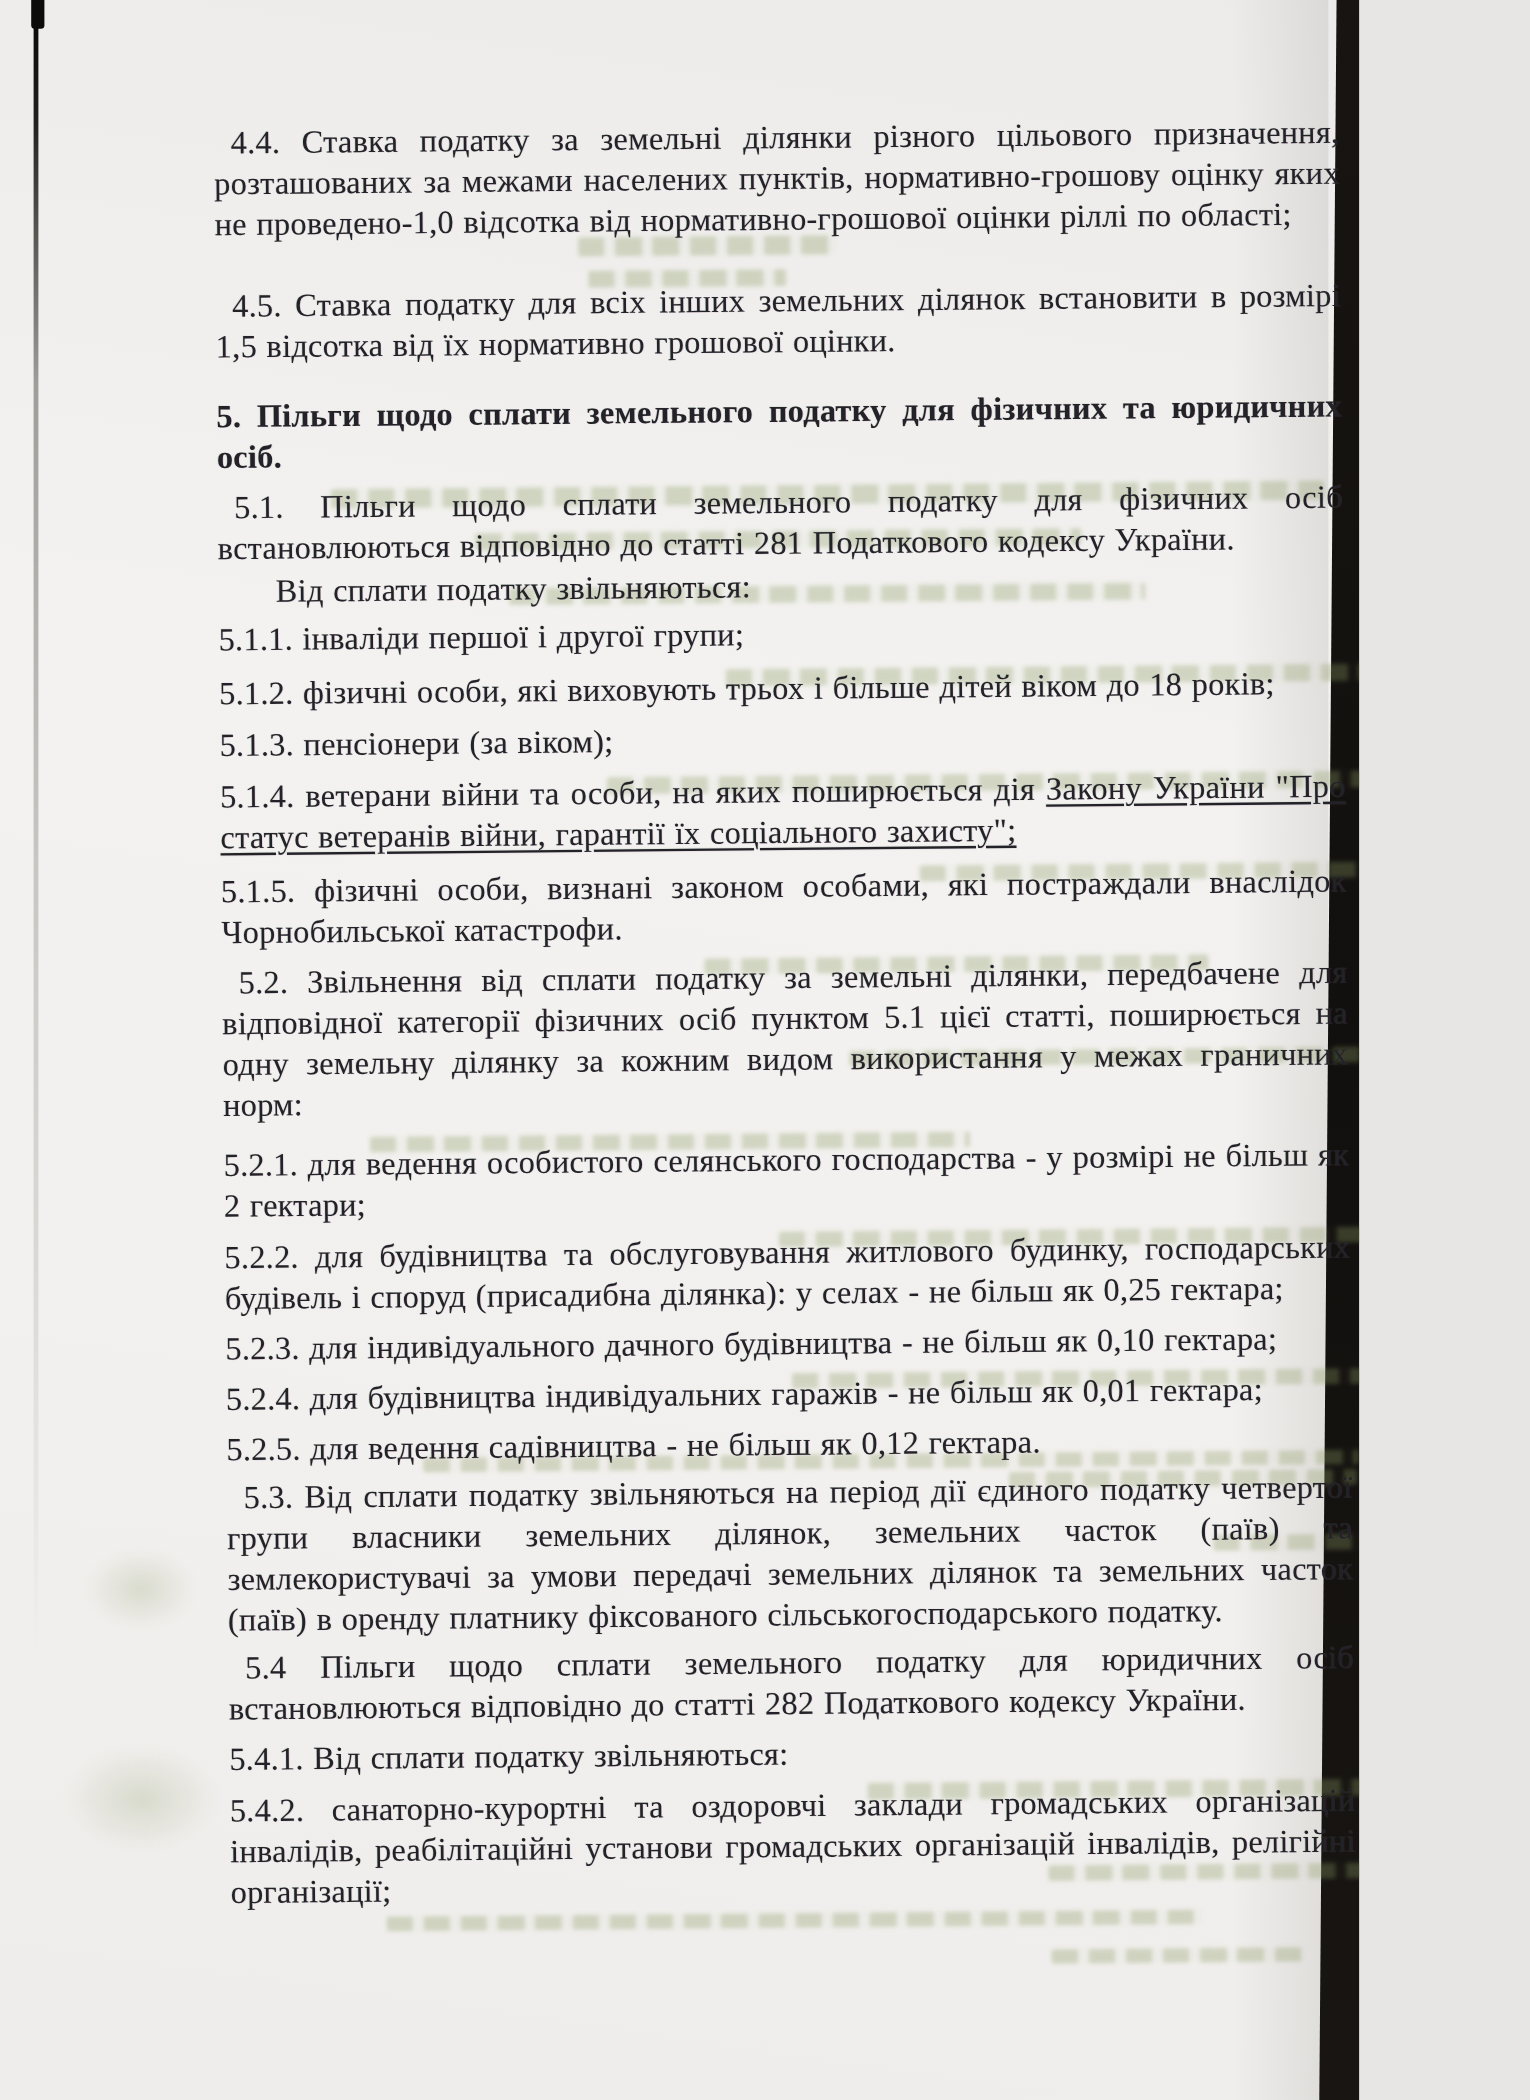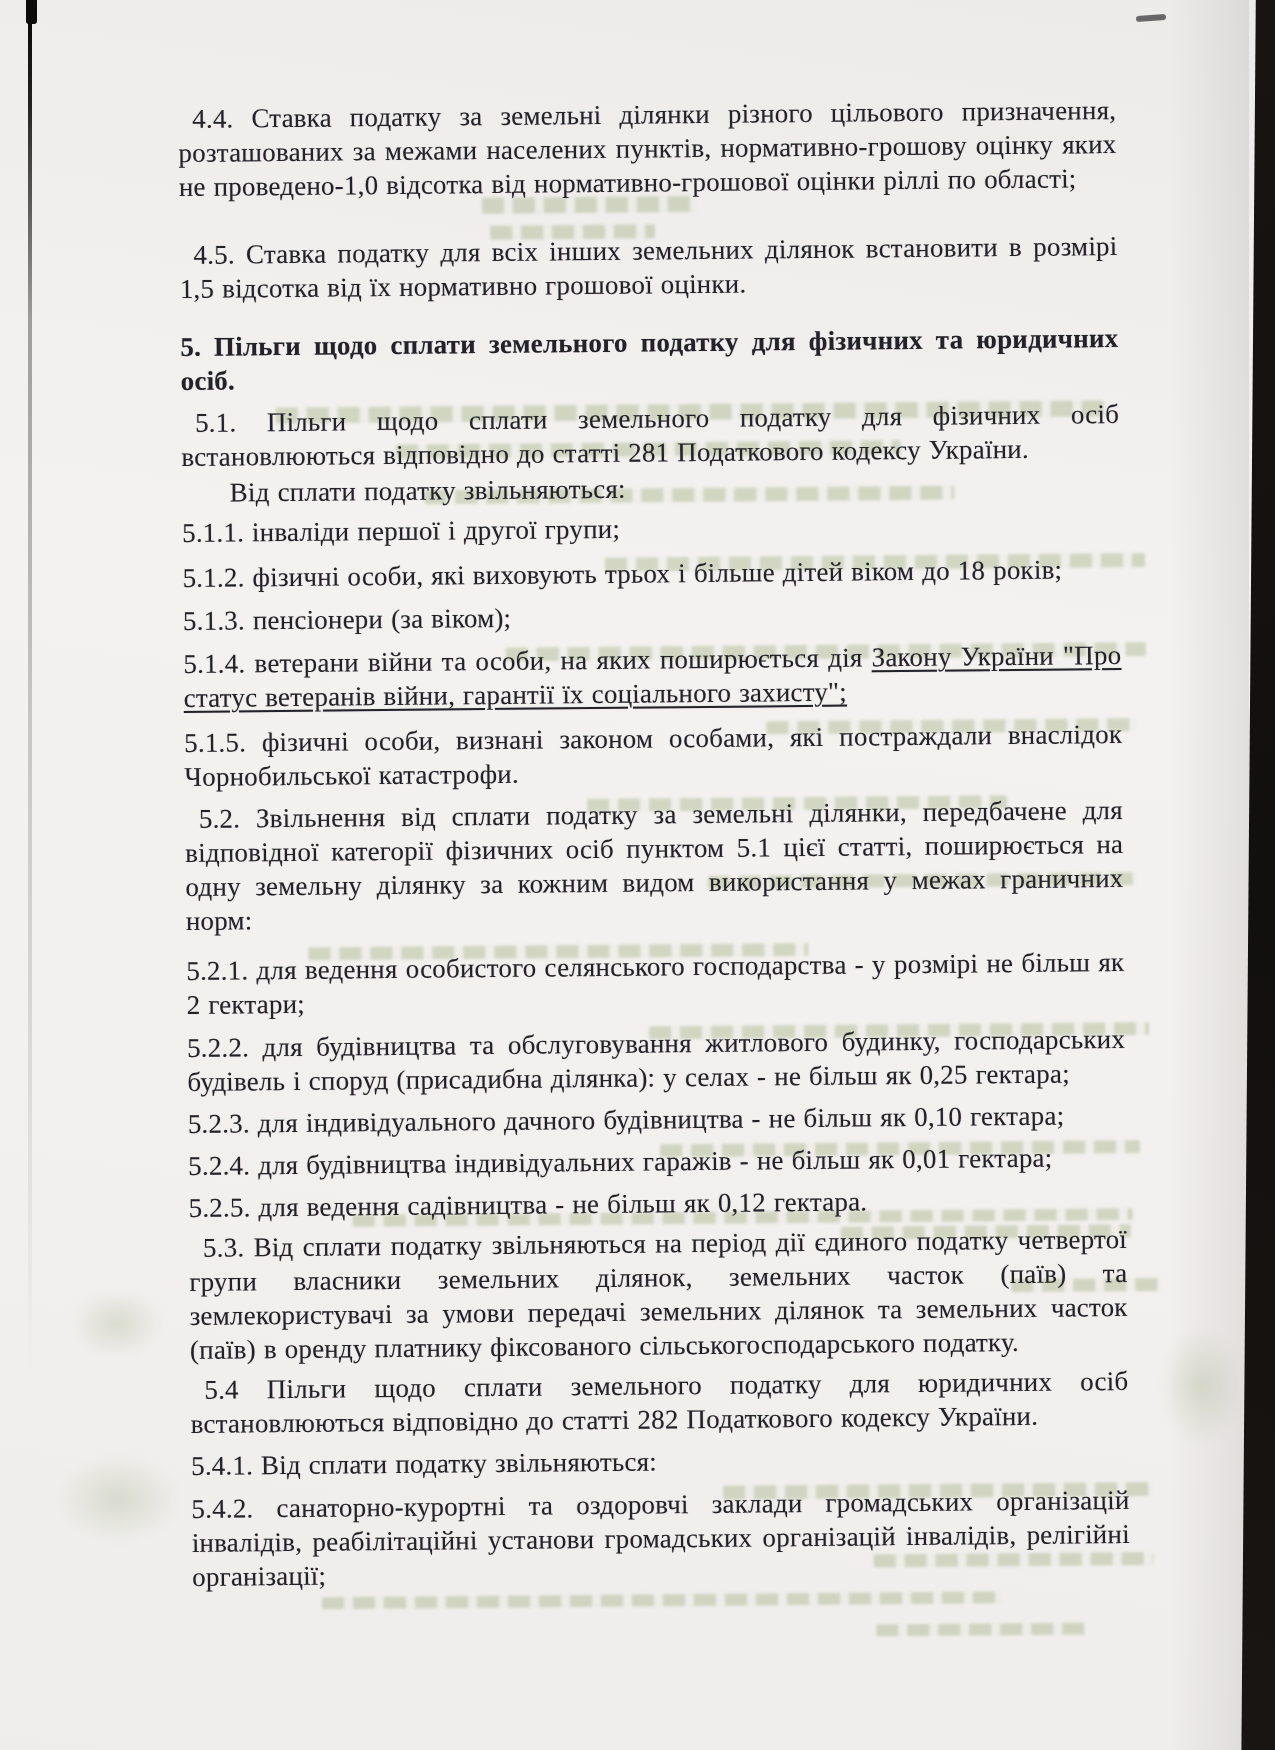--- a/index.html
+++ b/index.html
@@ -2,21 +2,21 @@
 <html><head>
 <meta charset="utf-8">
 <style>
   html, body {
     margin: 0;
     padding: 0;
     background: #e8e6e4;
   }
   .page {
     position: relative;
-    width: 1275px;
+    width: 1133px;
     height: 1750px;
     overflow: hidden;
     background:
       linear-gradient(188deg, #ecebe9 0%, #f3f2f0 35%, #f2f0ee 70%, #eeedeb 100%);
     font-family: "Liberation Serif", "DejaVu Serif", serif;
   }
   
   .right-shadow {
     position: absolute;
     top: 0; right: 26px;

